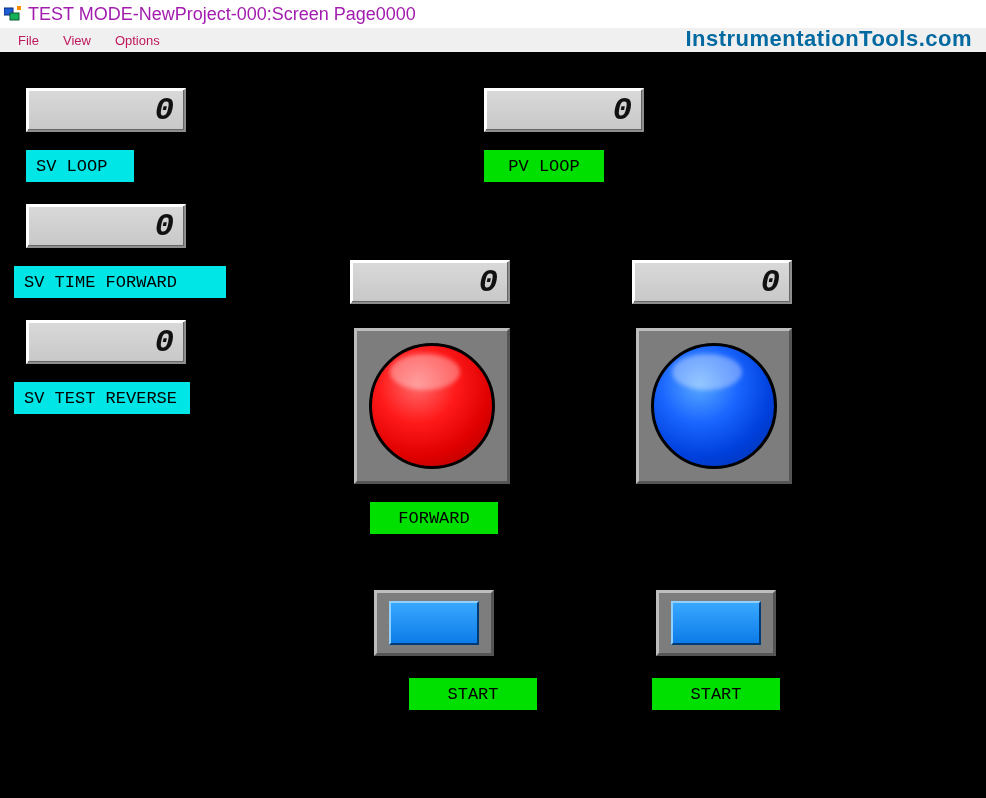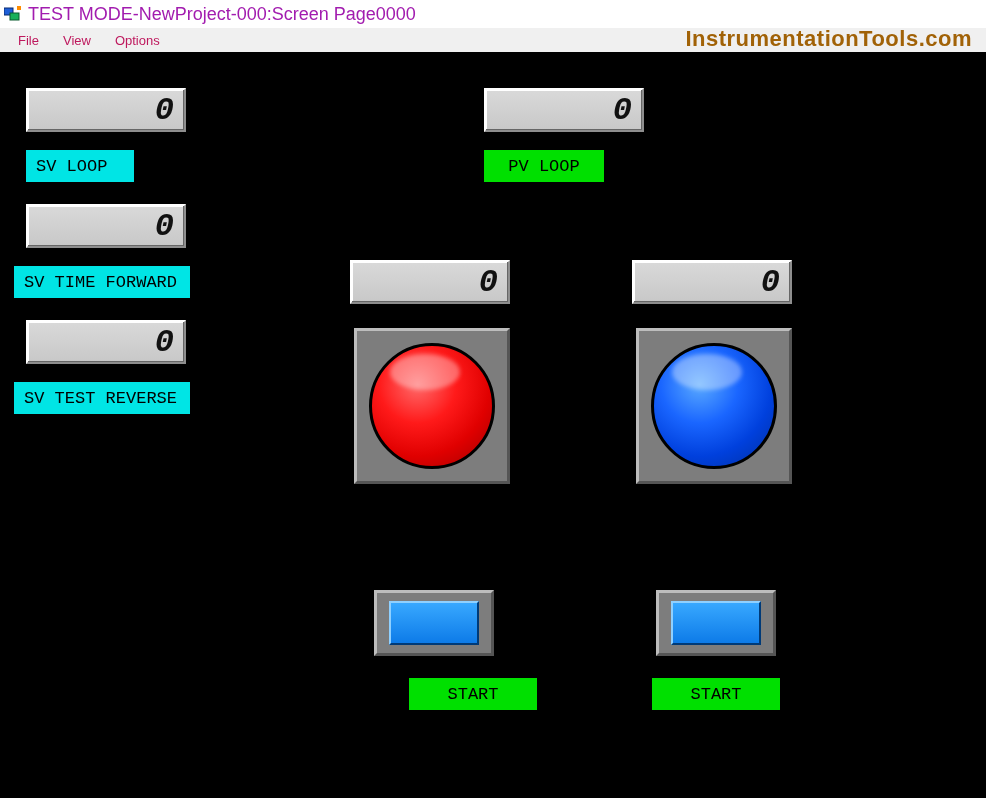--- a/index.html
+++ b/index.html
@@ -39,21 +39,21 @@
   .menubar .menu-item {
     padding: 2px 10px;
     cursor: default;
   }
   .watermark {
     position: absolute;
     top: 26px;
     right: 14px;
     font-size: 22px;
     font-weight: 700;
-    color: #a16207;
+    color: #0369a1;
     font-family: Arial, sans-serif;
     letter-spacing: 0.5px;
     margin-left: 32px;
   }
   .canvas {
     position: relative;
     width: 986px;
     height: calc(798px - 52px);
     background: #000;
   }
@@ -161,32 +161,33 @@
 </div>
 
 <div class="watermark">InstrumentationTools.com</div>
 
 <div class="canvas">
 
   <div class="lcd" style="left:26px; top:36px;">0</div>
   <div class="label-box cyan" style="left:26px; top:98px; width:108px;">SV LOOP</div>
 
   <div class="lcd" style="left:26px; top:152px;">0</div>
-  <div class="label-box cyan" style="left:14px; top:214px; width:176px;">SV TIME FORWARD</div>
+  <div class="label-box cyan" style="left:14px; top:214px; width:212px;">SV TIME FORWARD</div>
 
   <div class="lcd" style="left:26px; top:268px;">0</div>
   <div class="label-box cyan" style="left:14px; top:330px; width:176px;">SV TEST REVERSE</div>
 
   <div class="lcd" style="left:484px; top:36px;">0</div>
   <div class="label-box green" style="left:484px; top:98px; width:120px; justify-content:center;">PV LOOP</div>
 
   <div class="lcd" style="left:350px; top:208px;">0</div>
   <div class="round-btn" style="left:354px; top:276px;">
     <div class="orb red"></div>
   </div>
+  <div class="label-box green" style="left:370px; top:450px; width:128px; justify-content:center;">FORWARD</div>
 
   <div class="lcd" style="left:632px; top:208px;">0</div>
   <div class="round-btn" style="left:636px; top:276px;">
     <div class="orb blue"></div>
   </div>
 
   <div class="rect-btn" style="left:374px; top:538px;">
     <div class="pad"></div>
   </div>
   <div class="label-box green" style="left:370px; top:626px; width:128px; justify-content:center;margin-left:39px;">START</div>

